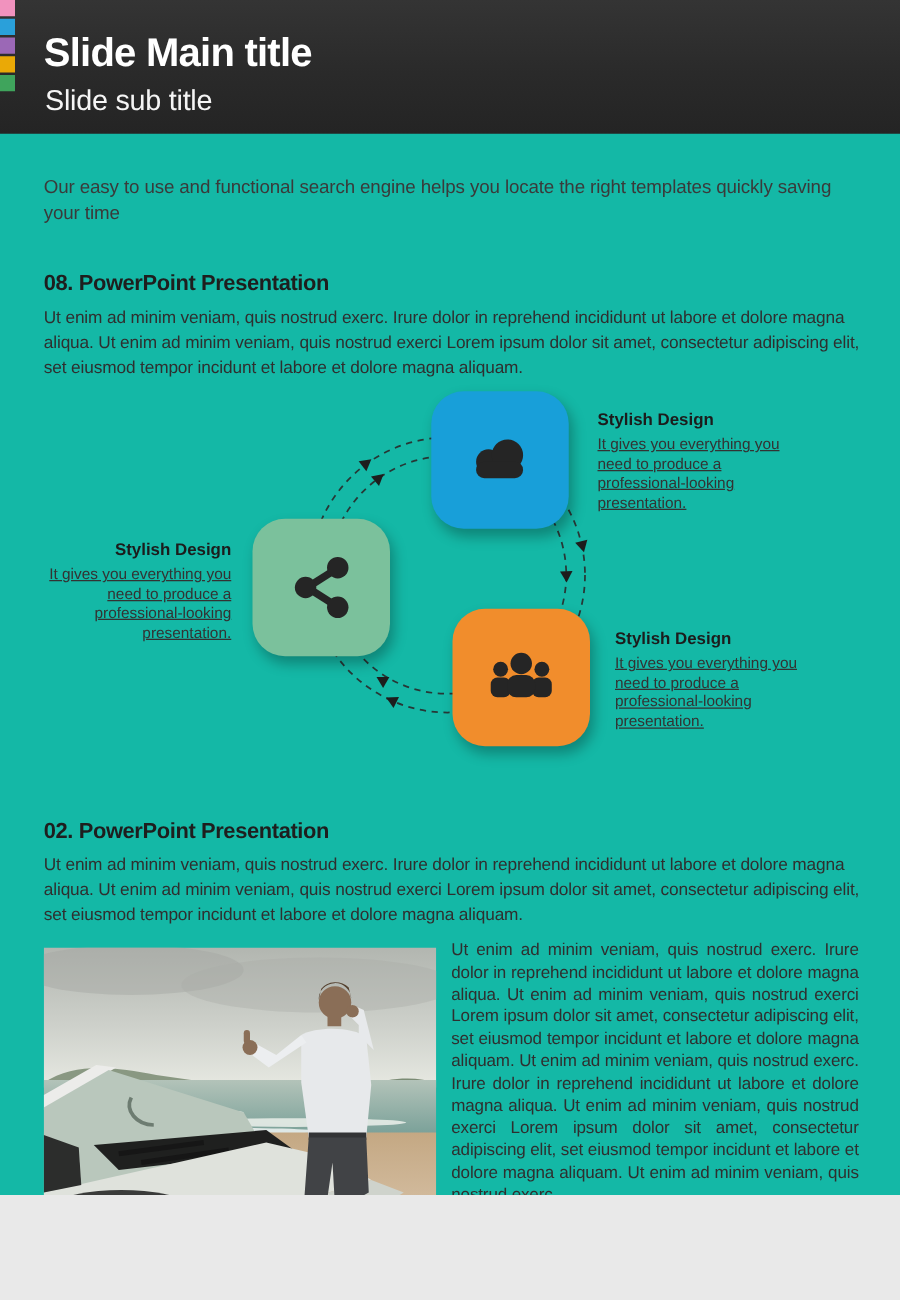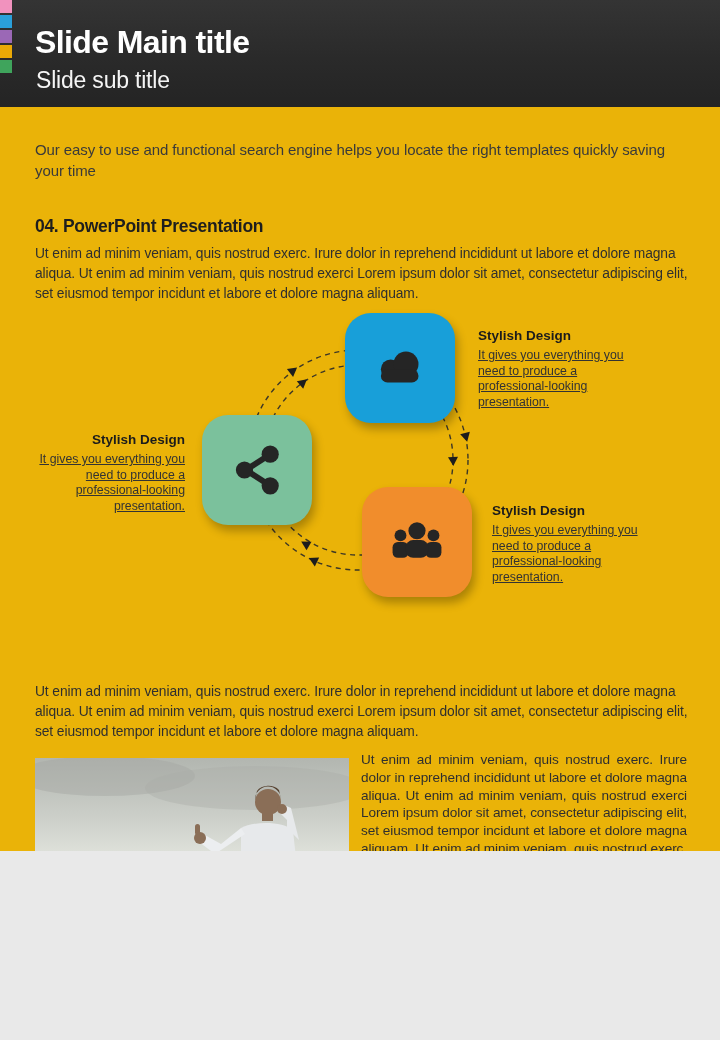--- a/index.html
+++ b/index.html
@@ -1,17 +1,17 @@
 <!DOCTYPE html>
 <html><head>
 <meta charset="utf-8">
 <style>
   * { margin:0; padding:0; box-sizing:border-box; }
   body { background:#e9e9e9; font-family:"Liberation Sans", sans-serif; }
-  .page { position:relative; width:720px; height:851px; background:#eab308; margin:0 auto; overflow:hidden; }
+  .page { position:relative; width:720px; height:956px; background:#14b8a6; margin:0 auto; overflow:hidden; }
 
   
   .header { position:absolute; left:0; top:0; width:720px; height:107px;
             background:linear-gradient(180deg,#343434 0%, #2a2a2a 55%, #242424 100%); }
   .accent-strip { position:absolute; left:0; top:0; }
   .accent-square { position:absolute; left:0; width:12px; height:13px; }
   .page-title { position:absolute; left:35px; top:24px; color:#ffffff; font-size:32px;
                 font-weight:700; letter-spacing:-0.6px; }
   .page-subtitle { position:absolute; left:36px; top:67px; color:#f5f5f5; font-size:23px;
                    font-weight:300; letter-spacing:-0.2px; }
@@ -65,21 +65,21 @@
       <span class="accent-square" style="top: 30px; background-color: rgb(155, 104, 182);"></span>
       <span class="accent-square" style="top: 45px; background-color: rgb(234, 169, 6);"></span>
       <span class="accent-square" style="top: 60px; background-color: rgb(63, 164, 92);"></span>
     </div>
     <div class="page-title">Slide Main title</div>
     <div class="page-subtitle">Slide sub title</div>
   </div>
 
   <div class="intro">Our easy to use and functional search engine helps you locate the right templates quickly saving your time</div>
 
-  <div class="section-heading s1-heading">04. PowerPoint Presentation</div>
+  <div class="section-heading s1-heading">08. PowerPoint Presentation</div>
   <div class="section-body s1-body">Ut enim ad minim veniam, quis nostrud exerc. Irure dolor in reprehend incididunt ut labore et dolore magna aliqua. Ut enim ad minim veniam, quis nostrud exerci  Lorem ipsum dolor sit amet, consectetur adipiscing elit, set eiusmod tempor incidunt et labore et dolore magna aliquam.</div>
 
   <svg class="cycle-svg" viewBox="233 338 250 250">
     <g fill="none" stroke="#2a2a2a" stroke-width="1.4" stroke-dasharray="5 4.5" opacity="0.9">
       <circle cx="358" cy="460" r="95"></circle>
       <circle cx="358" cy="460" r="110"></circle>
     </g>
     <g fill="#1d1d1d">
       <path d="M0,-5 L9,0 L0,5 Z" transform="translate(290,373) rotate(-38)"></path>
       <path d="M0,-5 L9,0 L0,5 Z" transform="translate(300,385) rotate(-40)"></path>
@@ -135,20 +135,21 @@
   </div>
   <div class="diagram-label label-share">
     <div class="dl-title">Stylish Design</div>
     <div class="dl-desc">It gives you everything you need to produce a professional-looking presentation.</div>
   </div>
   <div class="diagram-label label-users">
     <div class="dl-title">Stylish Design</div>
     <div class="dl-desc">It gives you everything you need to produce a professional-looking presentation.</div>
   </div>
 
+  <div class="section-heading s2-heading">02. PowerPoint Presentation</div>
   <div class="section-body s2-body">Ut enim ad minim veniam, quis nostrud exerc. Irure dolor in reprehend incididunt ut labore et dolore magna aliqua. Ut enim ad minim veniam, quis nostrud exerci  Lorem ipsum dolor sit amet, consectetur adipiscing elit, set eiusmod tempor incidunt et labore et dolore magna aliquam.</div>
 
   <svg class="beach-photo" viewBox="0 0 314 207">
     <defs>
       <linearGradient id="sky" x1="0" y1="0" x2="0" y2="1">
         <stop offset="0" stop-color="#b2b6b0"></stop>
           <stop offset="0.55" stop-color="#cdd0ca"></stop>
           <stop offset="1" stop-color="#e7e9e2"></stop>
       </linearGradient>
       <linearGradient id="sea" x1="0" y1="0" x2="0" y2="1">

